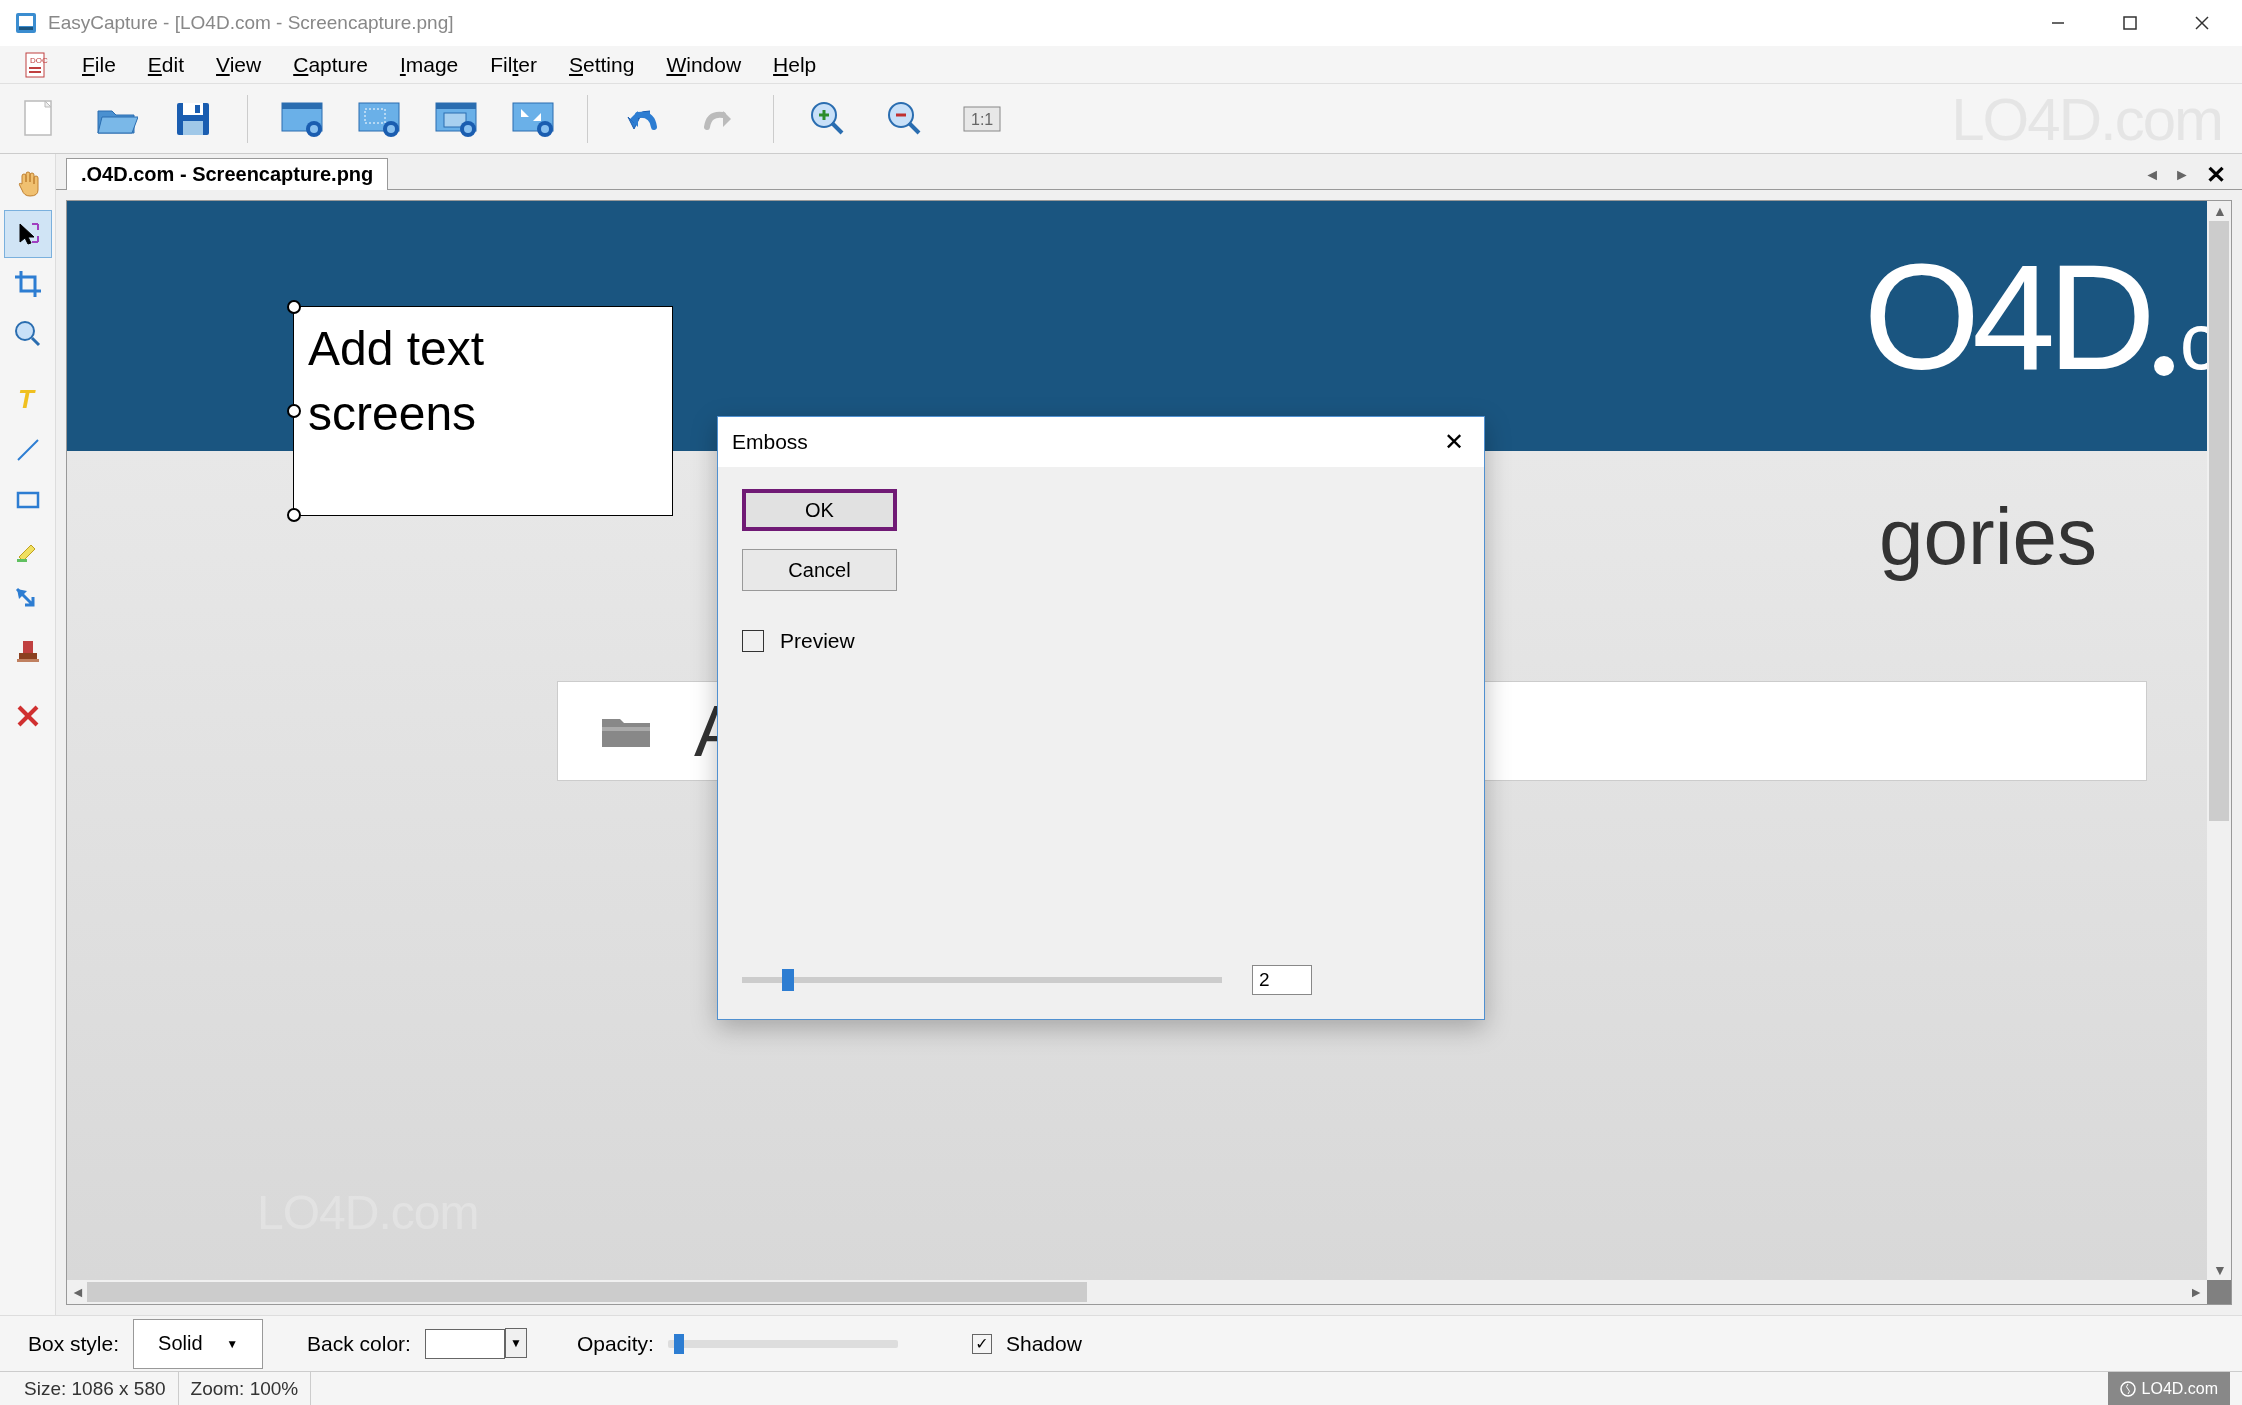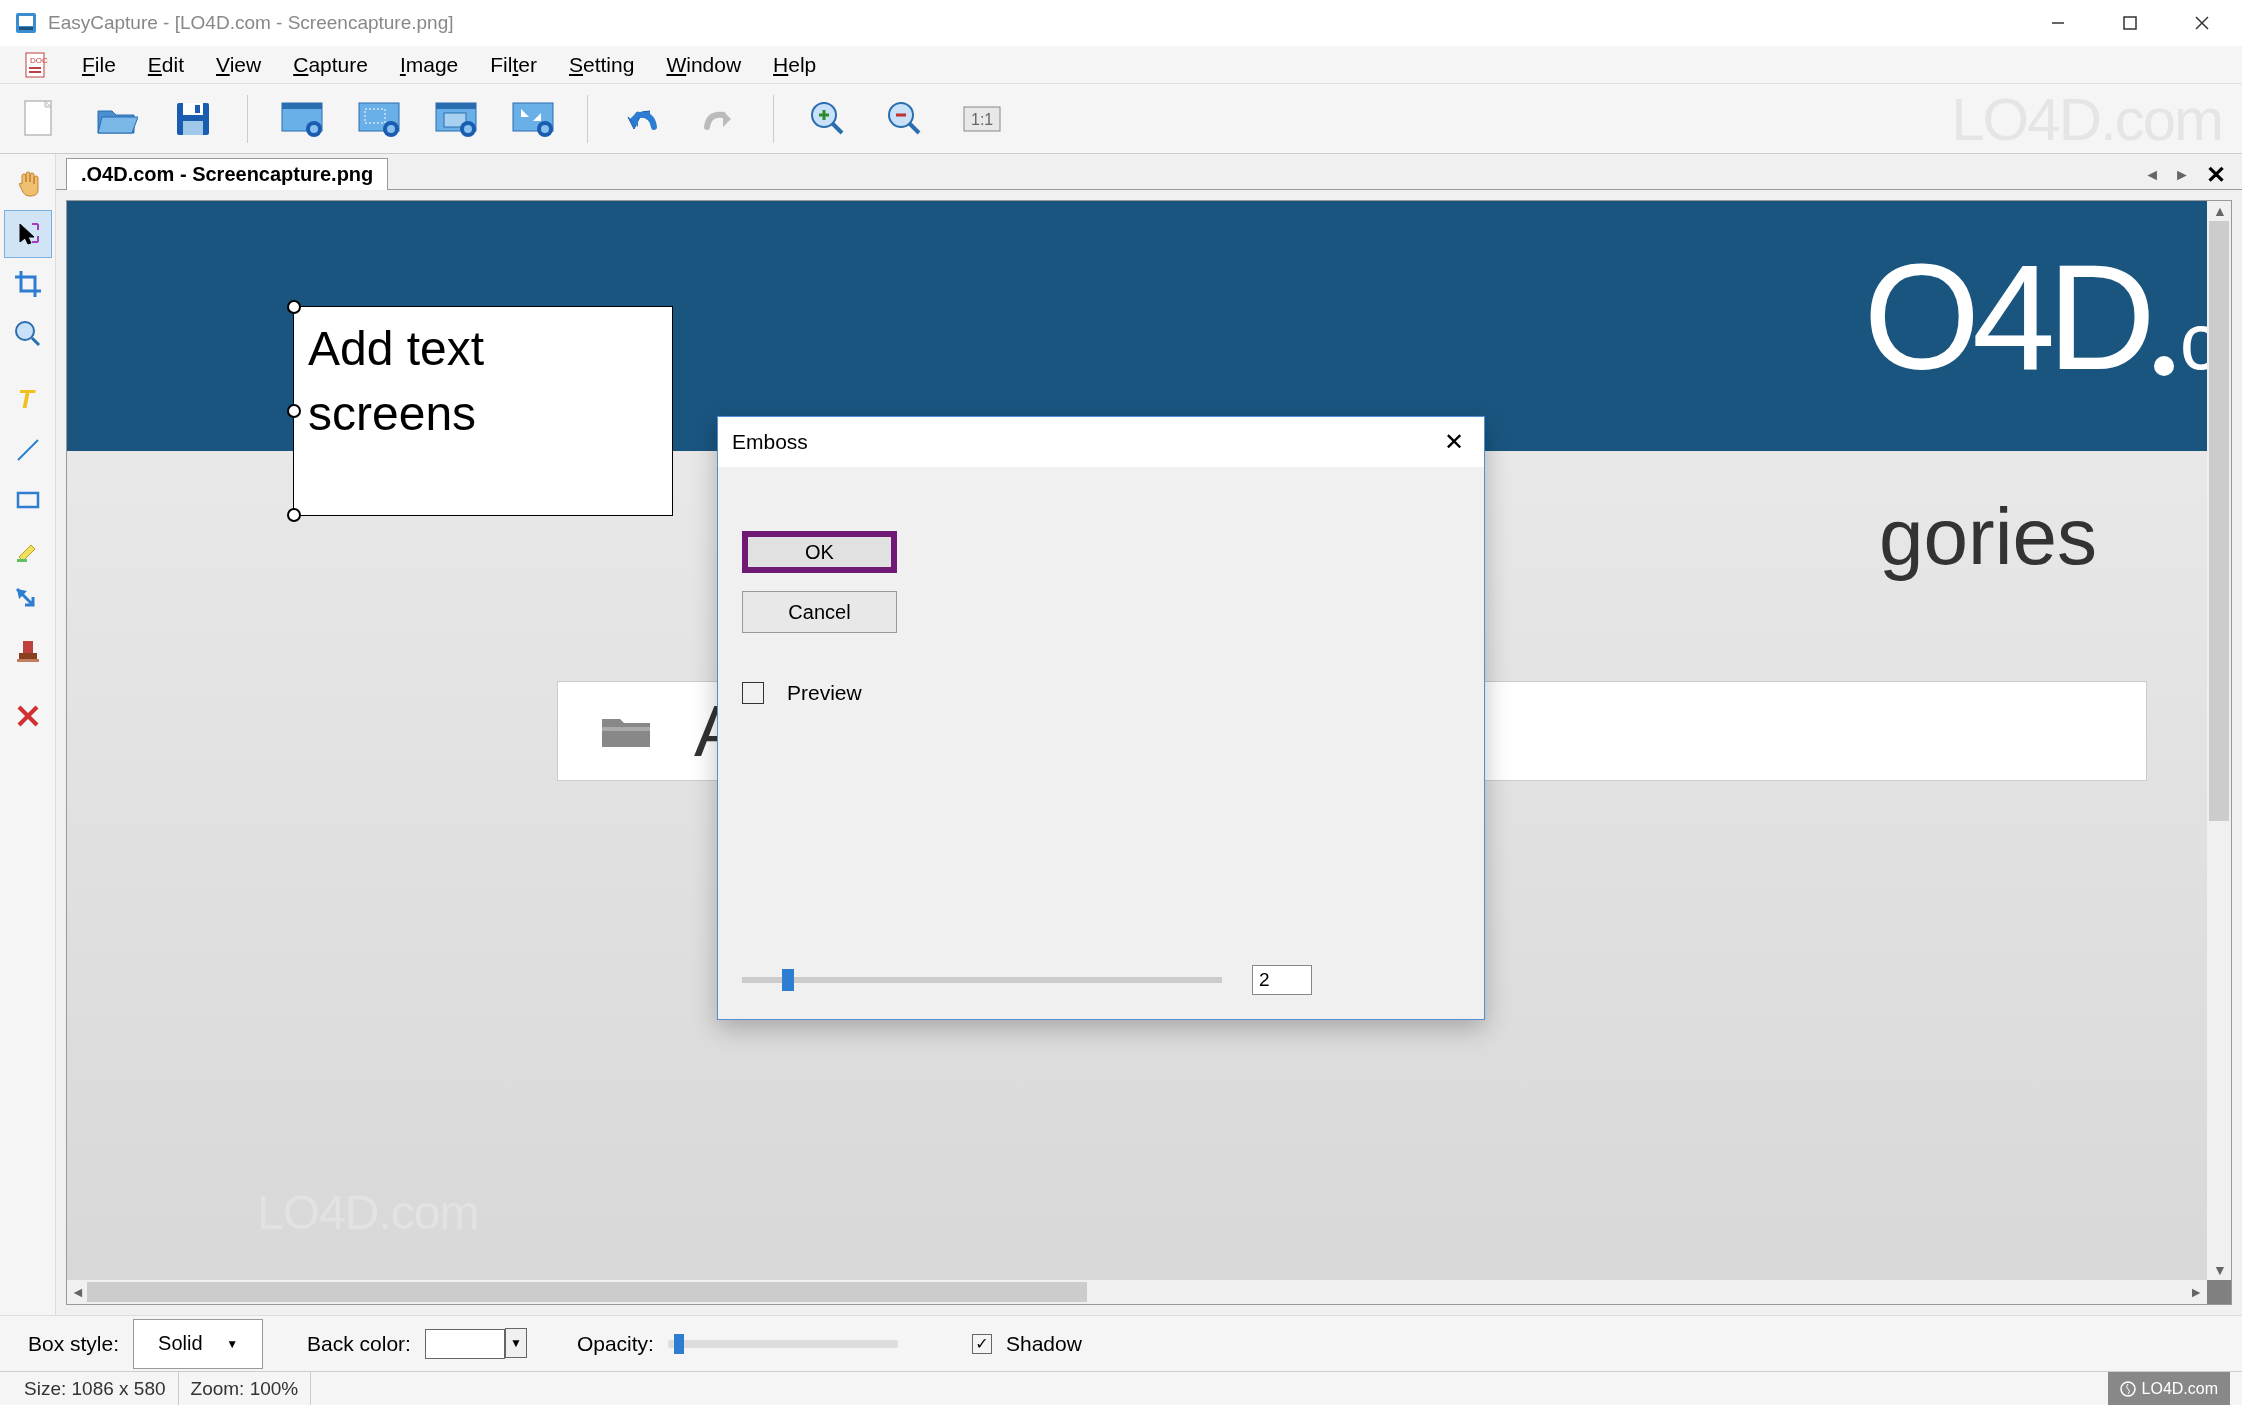--- a/index.html
+++ b/index.html
@@ -83,22 +83,22 @@
 .dialog-title { height: 50px; background: #fff; display: flex; align-items: center; padding: 0 14px; font-size: 21px; }
 .dialog-close { margin-left: auto; font-size: 24px; padding: 0 6px; }
 .dialog-body { flex: 1; padding: 20px 24px; display: flex; gap: 26px; }
 .preview-box { width: 480px; height: 330px; background: #bcc5ee; border: 1px solid #bbb; display: flex; flex-direction: column; }
 .preview-inner { flex: 1; margin: 40px 0; background: #888; display: flex; flex-direction: column; align-items: center; justify-content: flex-start; padding-top: 20px; color: #666; font-family: serif; position: relative; }
 .preview-logo { font-size: 26px; letter-spacing: -1px; color: #777; text-shadow: 1px 1px 0 #999, -1px -1px 0 #666; }
 .preview-cat { font-size: 17px; margin-top: 18px; color: #777; text-shadow: 1px 1px 0 #999; align-self: flex-start; margin-left: 70px; }
 .preview-item { font-size: 13px; margin-top: 10px; color: #777; align-self: flex-start; margin-left: 70px; }
 .dialog-right { flex: 1; display: flex; flex-direction: column; gap: 18px; padding-top: 2px; }
 .dlg-btn { height: 42px; border: 1px solid #999; background: #e8e8e8; font-size: 20px; width: 155px; }
-.dlg-btn.primary { border: 6px solid #701a75; background: #e1e1e1; margin-top: 42px;}
-.dlg-check-row { display: flex; align-items: center; gap: 23px; font-size: 21px; margin-top: 30px; }
+.dlg-btn.primary { border: 4px solid #701a75; background: #e1e1e1;}
+.dlg-check-row { display: flex; align-items: center; gap: 16px; font-size: 21px; margin-top: 20px; }
 .dlg-check { width: 22px; height: 22px; border: 1px solid #333; }
 .dialog-slider-row { padding: 0 24px 24px 24px; display: flex; align-items: center; gap: 30px; }
 .dlg-slider { flex: 1; max-width: 480px; height: 6px; background: #ccc; position: relative; }
 .dlg-slider-thumb { position: absolute; left: 40px; top: -8px; width: 12px; height: 22px; background: #2d7dd2; }
 .dlg-input { width: 60px; height: 30px; border: 1px solid #888; padding: 0 6px; font-size: 19px; background: #fff; }
 
 svg { display: block; }
 </style>
 </head>
 <body>

